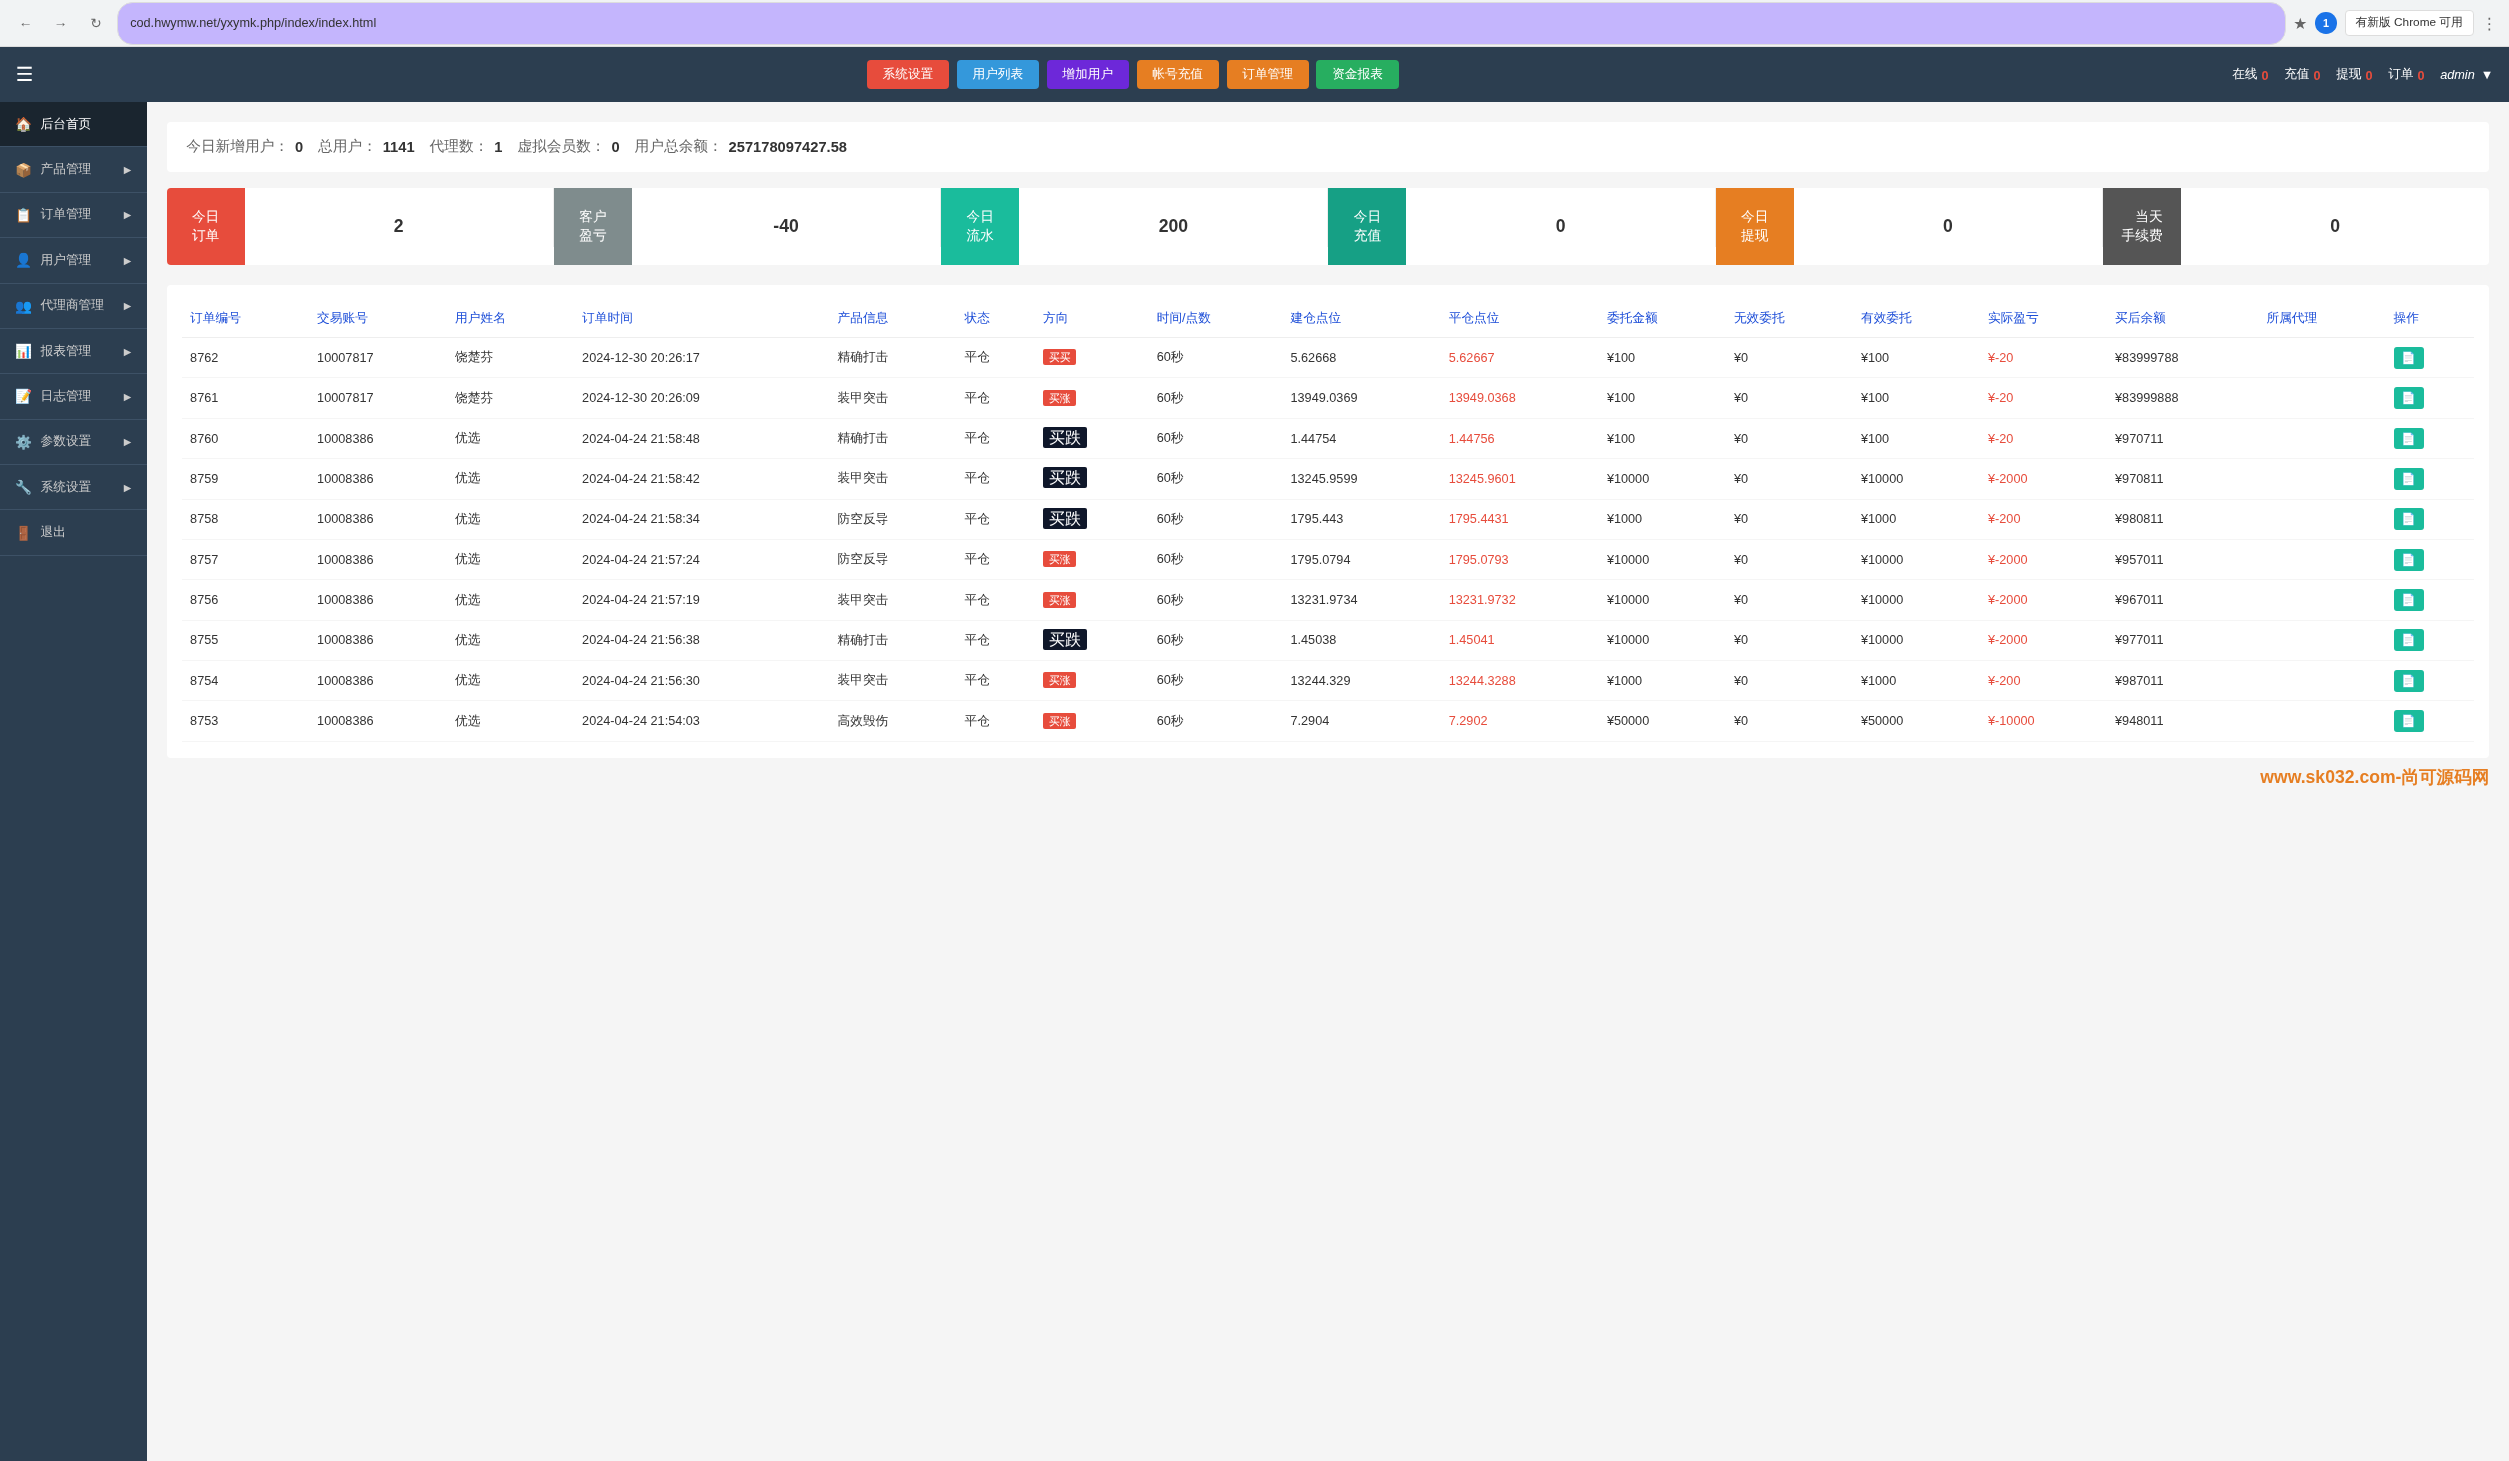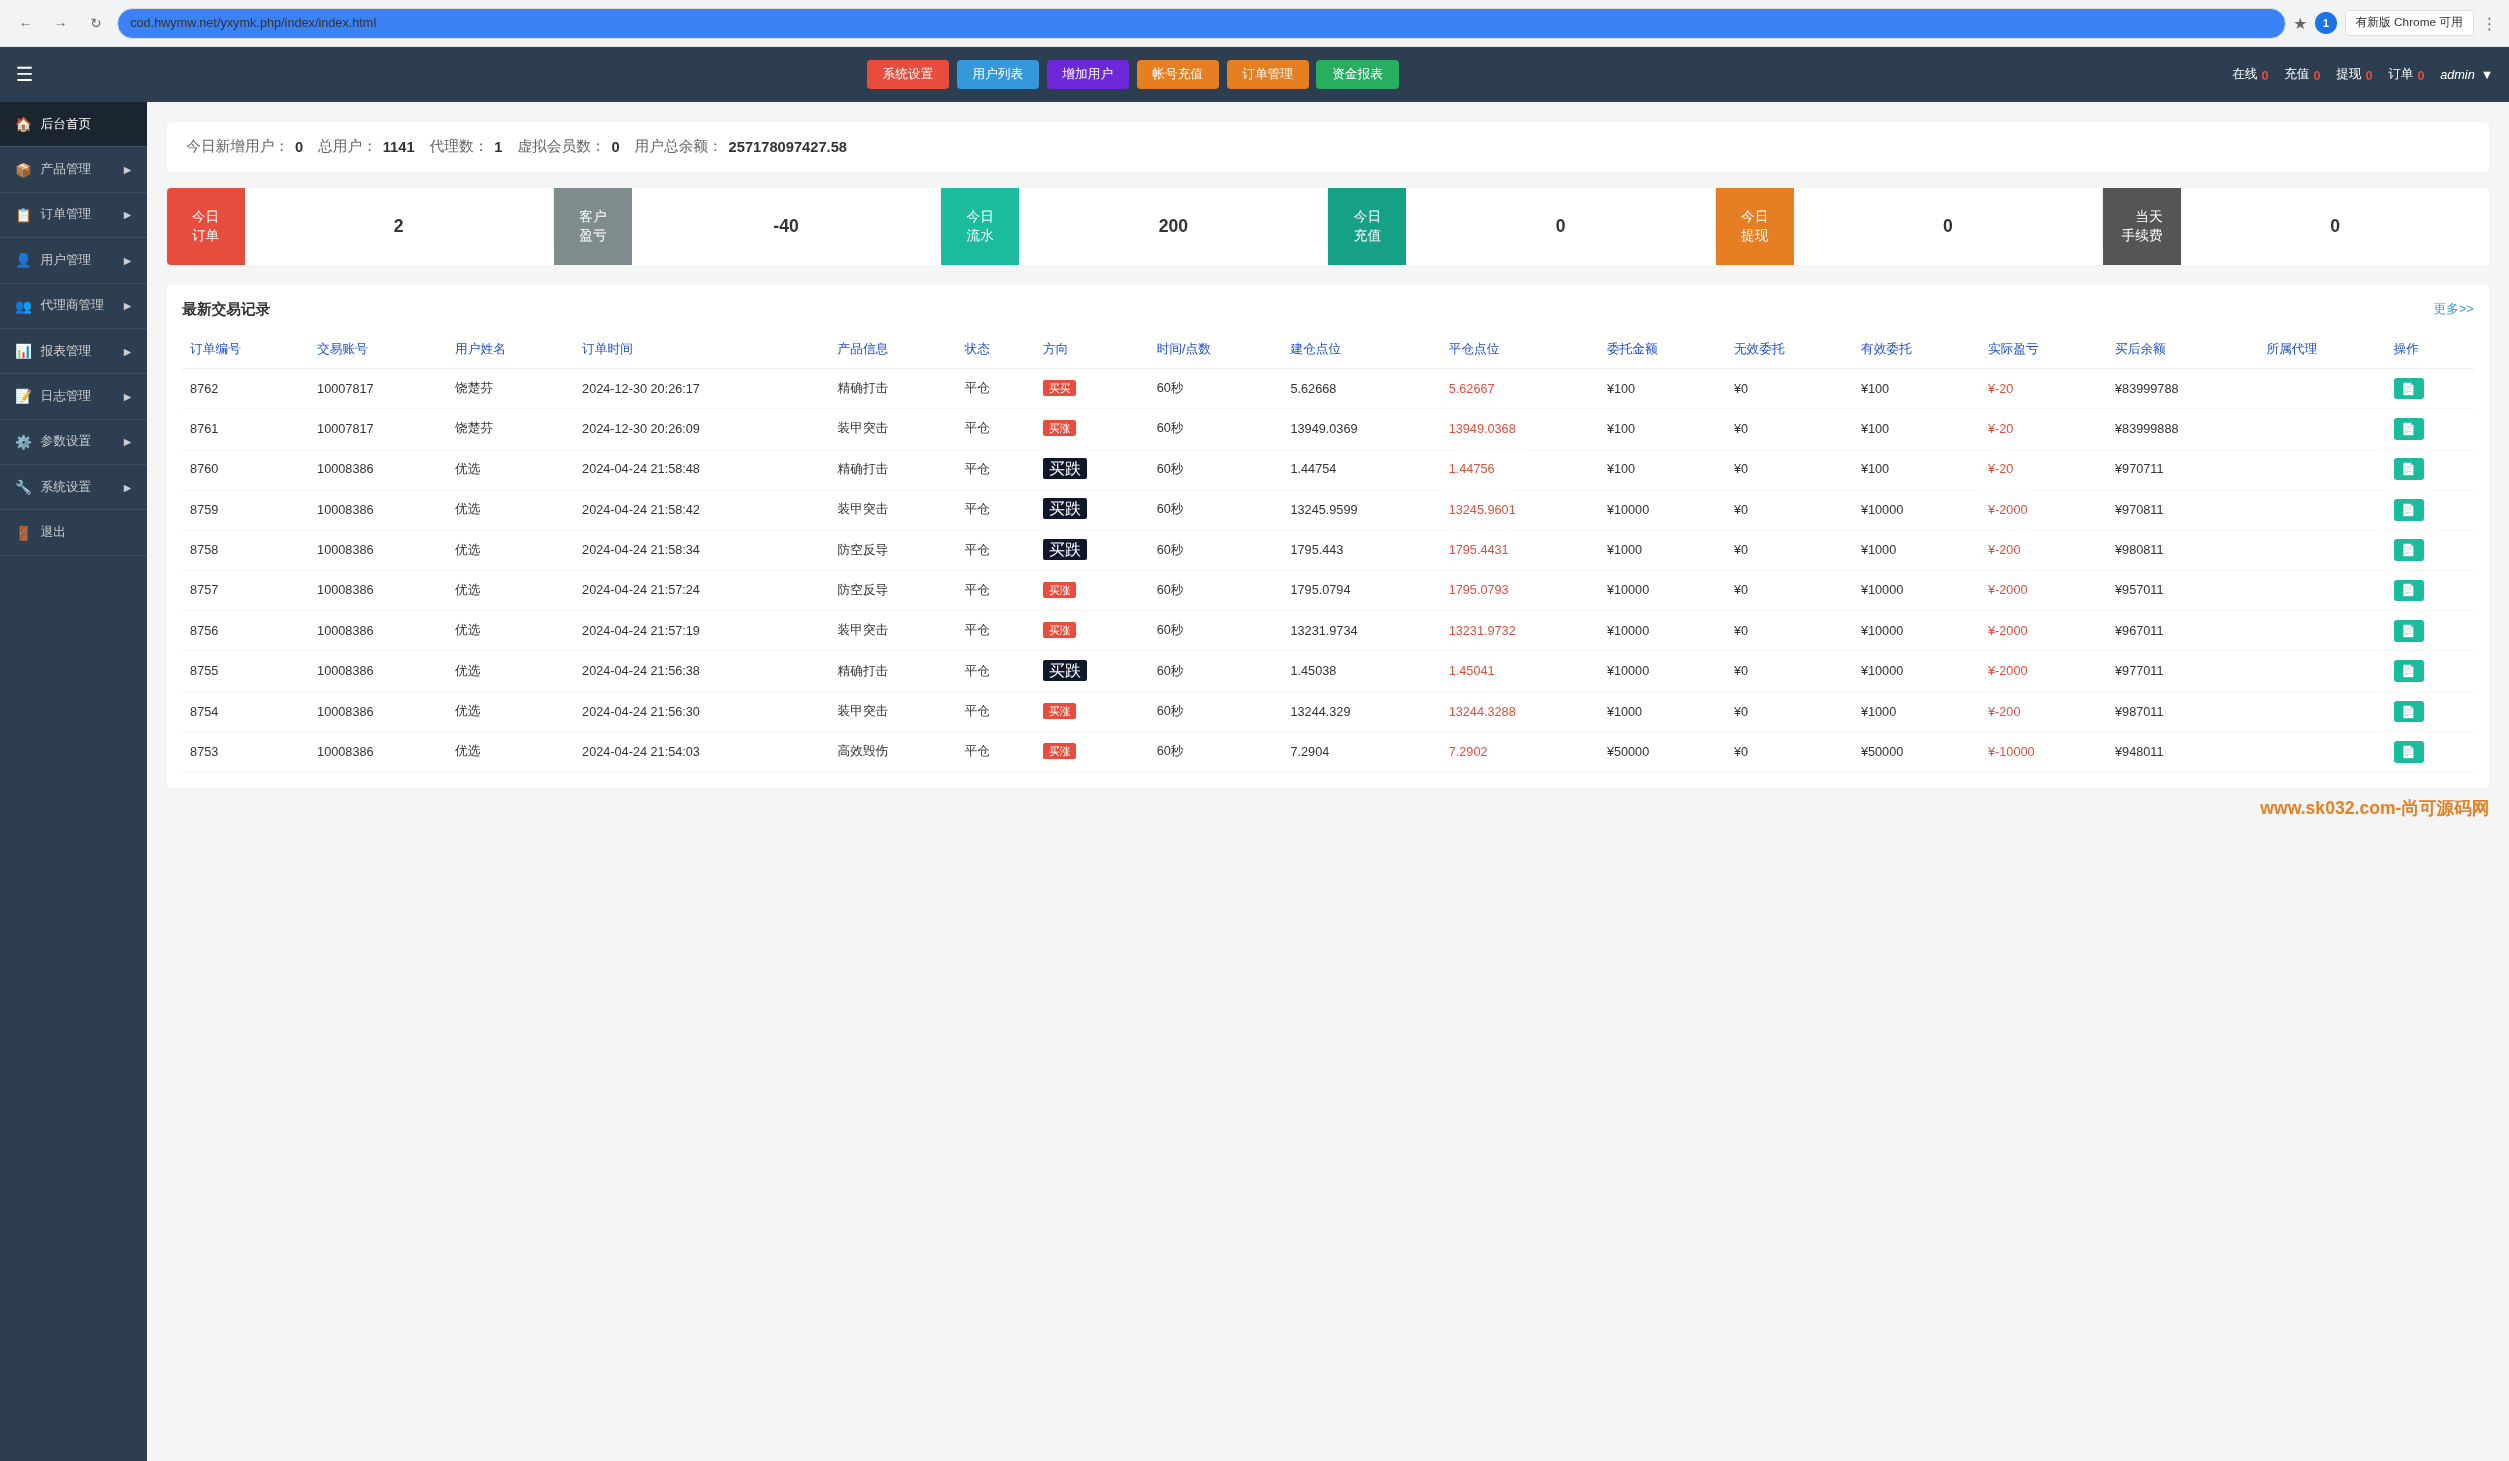--- a/index.html
+++ b/index.html
@@ -20,24 +20,24 @@
       border-radius: 50%;
       border: none;
       background: transparent;
       cursor: pointer;
       font-size: 13.7px;
       color: #666;
       display: flex; align-items: center; justify-content: center;
     }
     .address-bar {
       flex: 1;
-      height: 31px;
+      height: 43px;
       border-radius: 15.7px;
       border: 1px solid #ddd;
-      background: #3b82f6;
+      background: #c4b5fd;
       padding: 0 11.8px;
       font-size: 12.7px;
       color: #333;
       outline: none;
     }
     .star-btn { font-size: 15.7px; color: #666; cursor: pointer; }
     .chrome-badge {
       background: #1a73e8;
       color: white;
       border-radius: 50%;
@@ -431,24 +431,20 @@
         <div class="metric-value">0</div>
       </div>
       <div class="metric-divider"></div>
       <div class="metric-card">
         <div class="metric-label metric-label-dark">当天<br>手续费</div>
         <div class="metric-value">0</div>
       </div>
     </div>
 
     <div class="table-section">
-      <div class="table-header">
-        <span class="table-title">最新交易记录</span>
-        <span class="more-link">更多&gt;&gt;</span>
-      </div>
       <table>
         <thead>
           <tr>
             <th>订单编号</th>
             <th>交易账号</th>
             <th>用户姓名</th>
             <th>订单时间</th>
             <th>产品信息</th>
             <th>状态</th>
             <th>方向</th>

